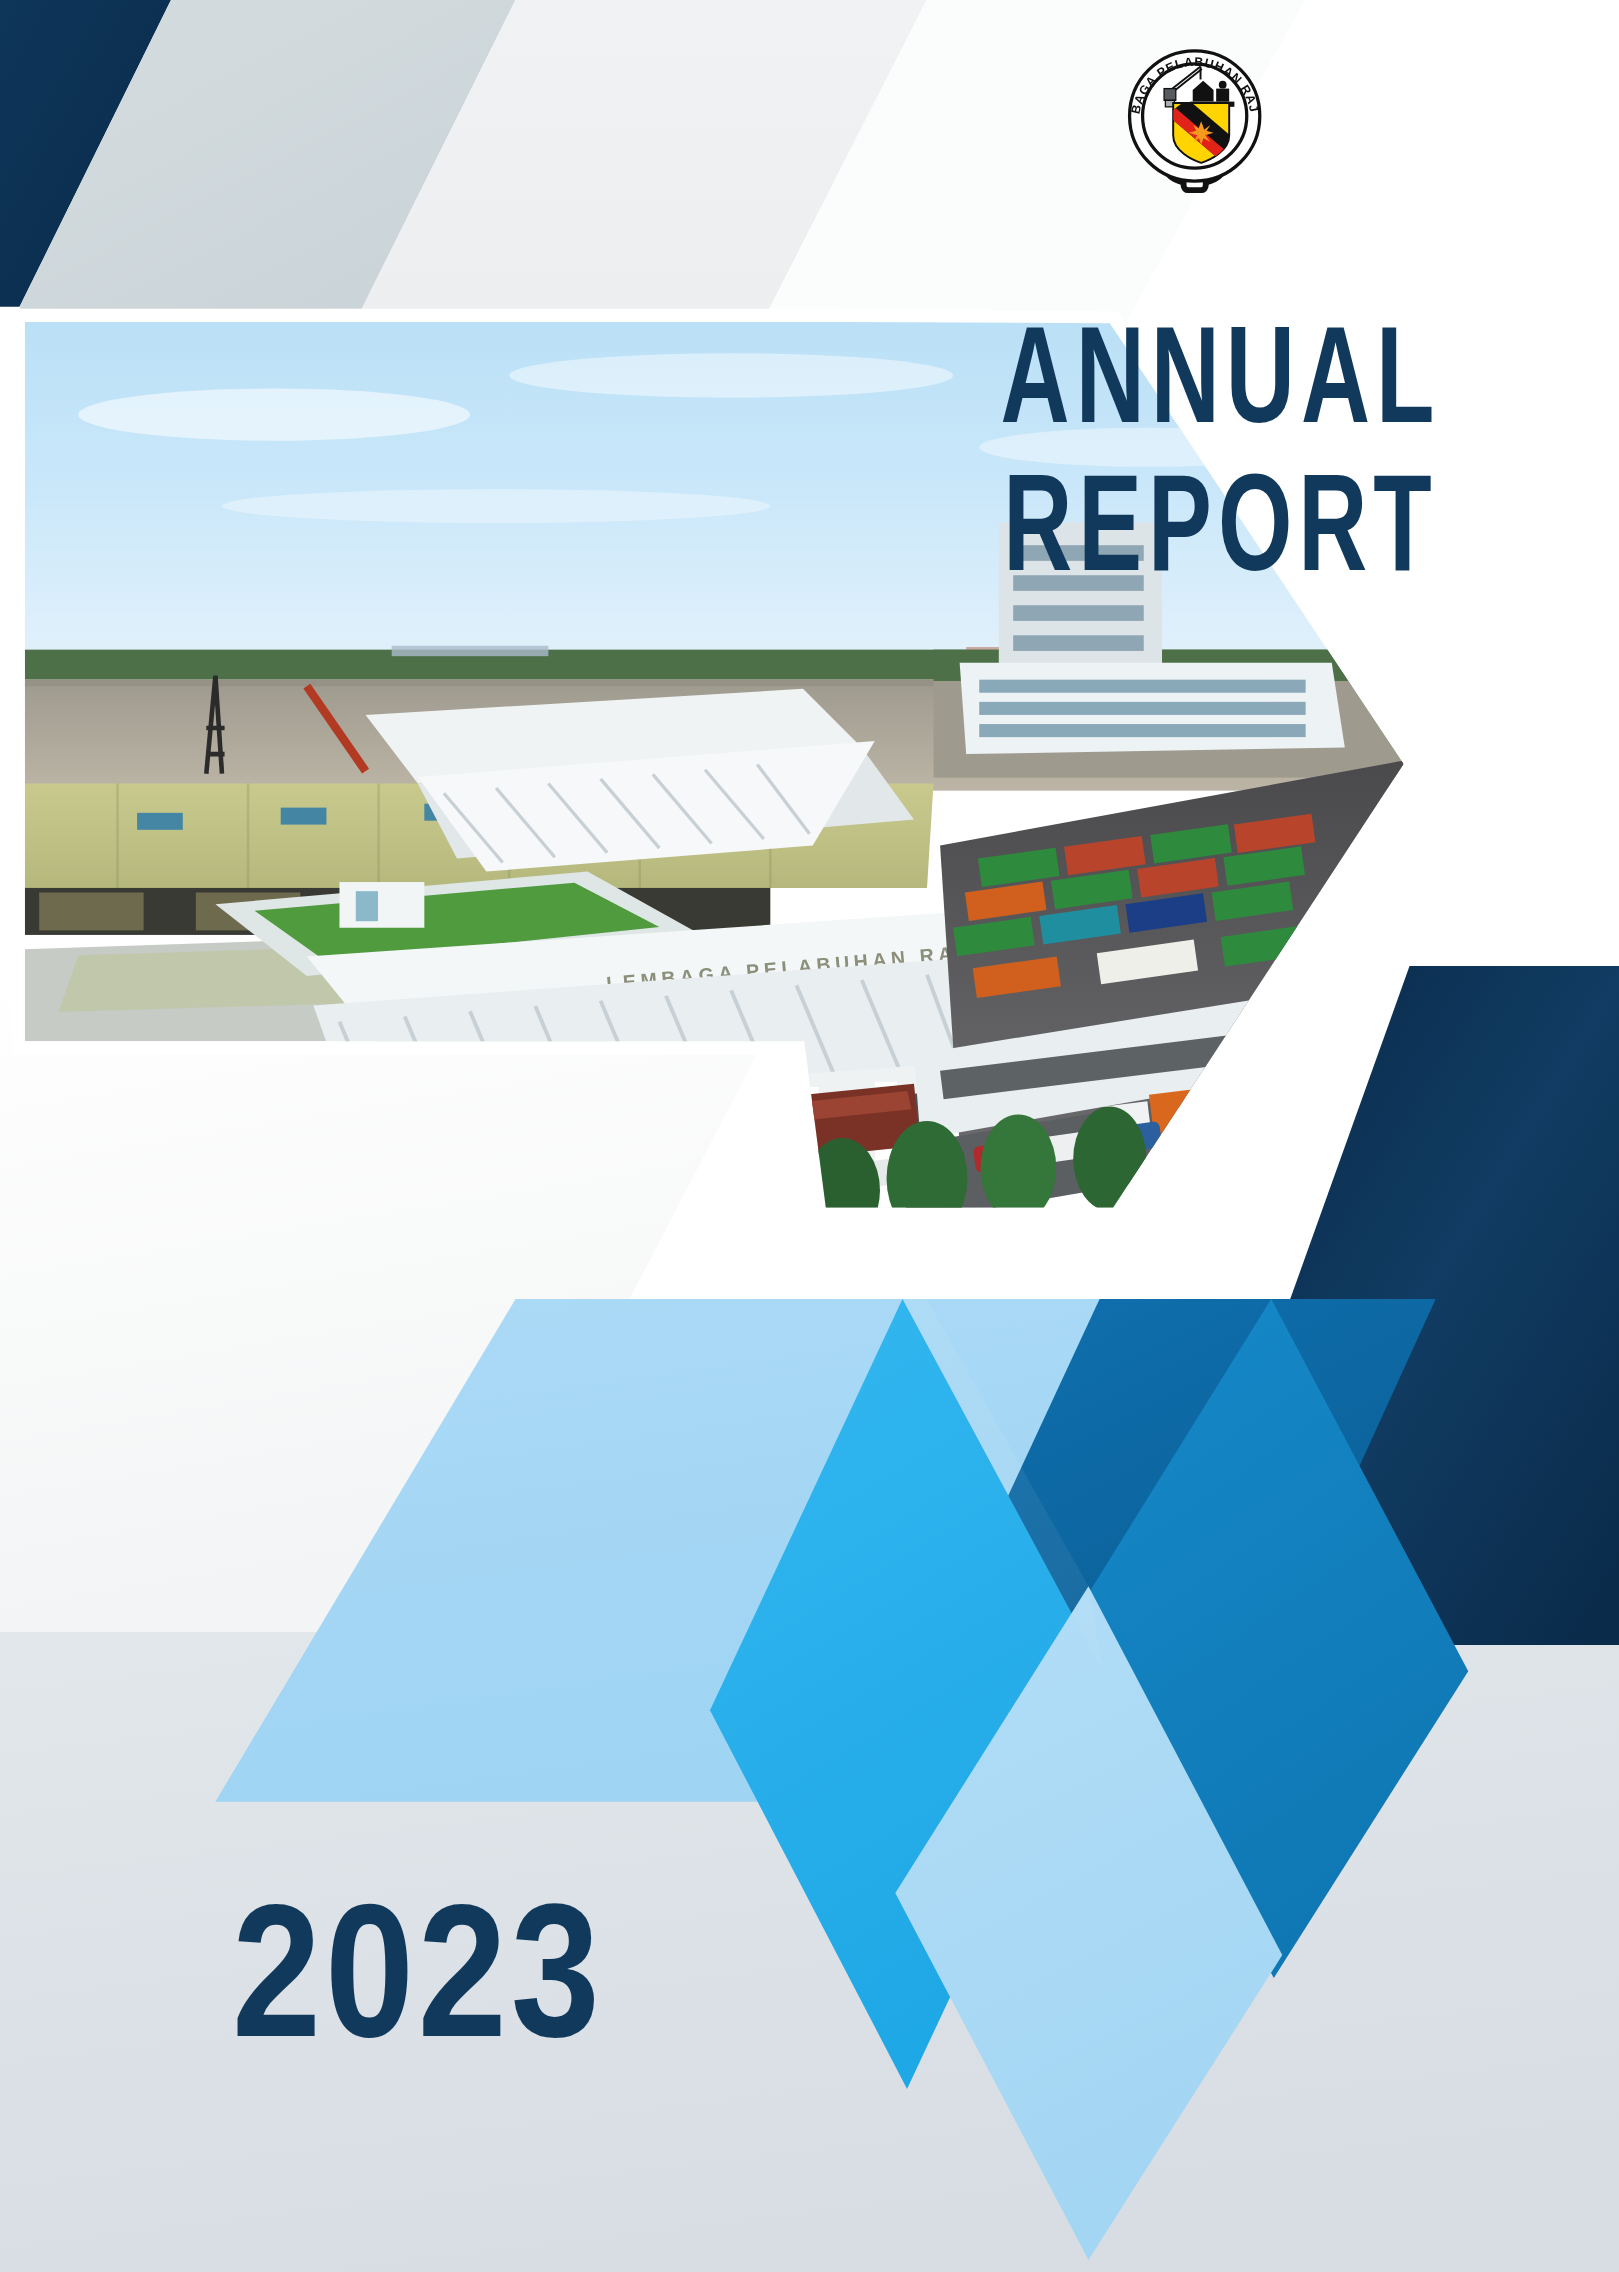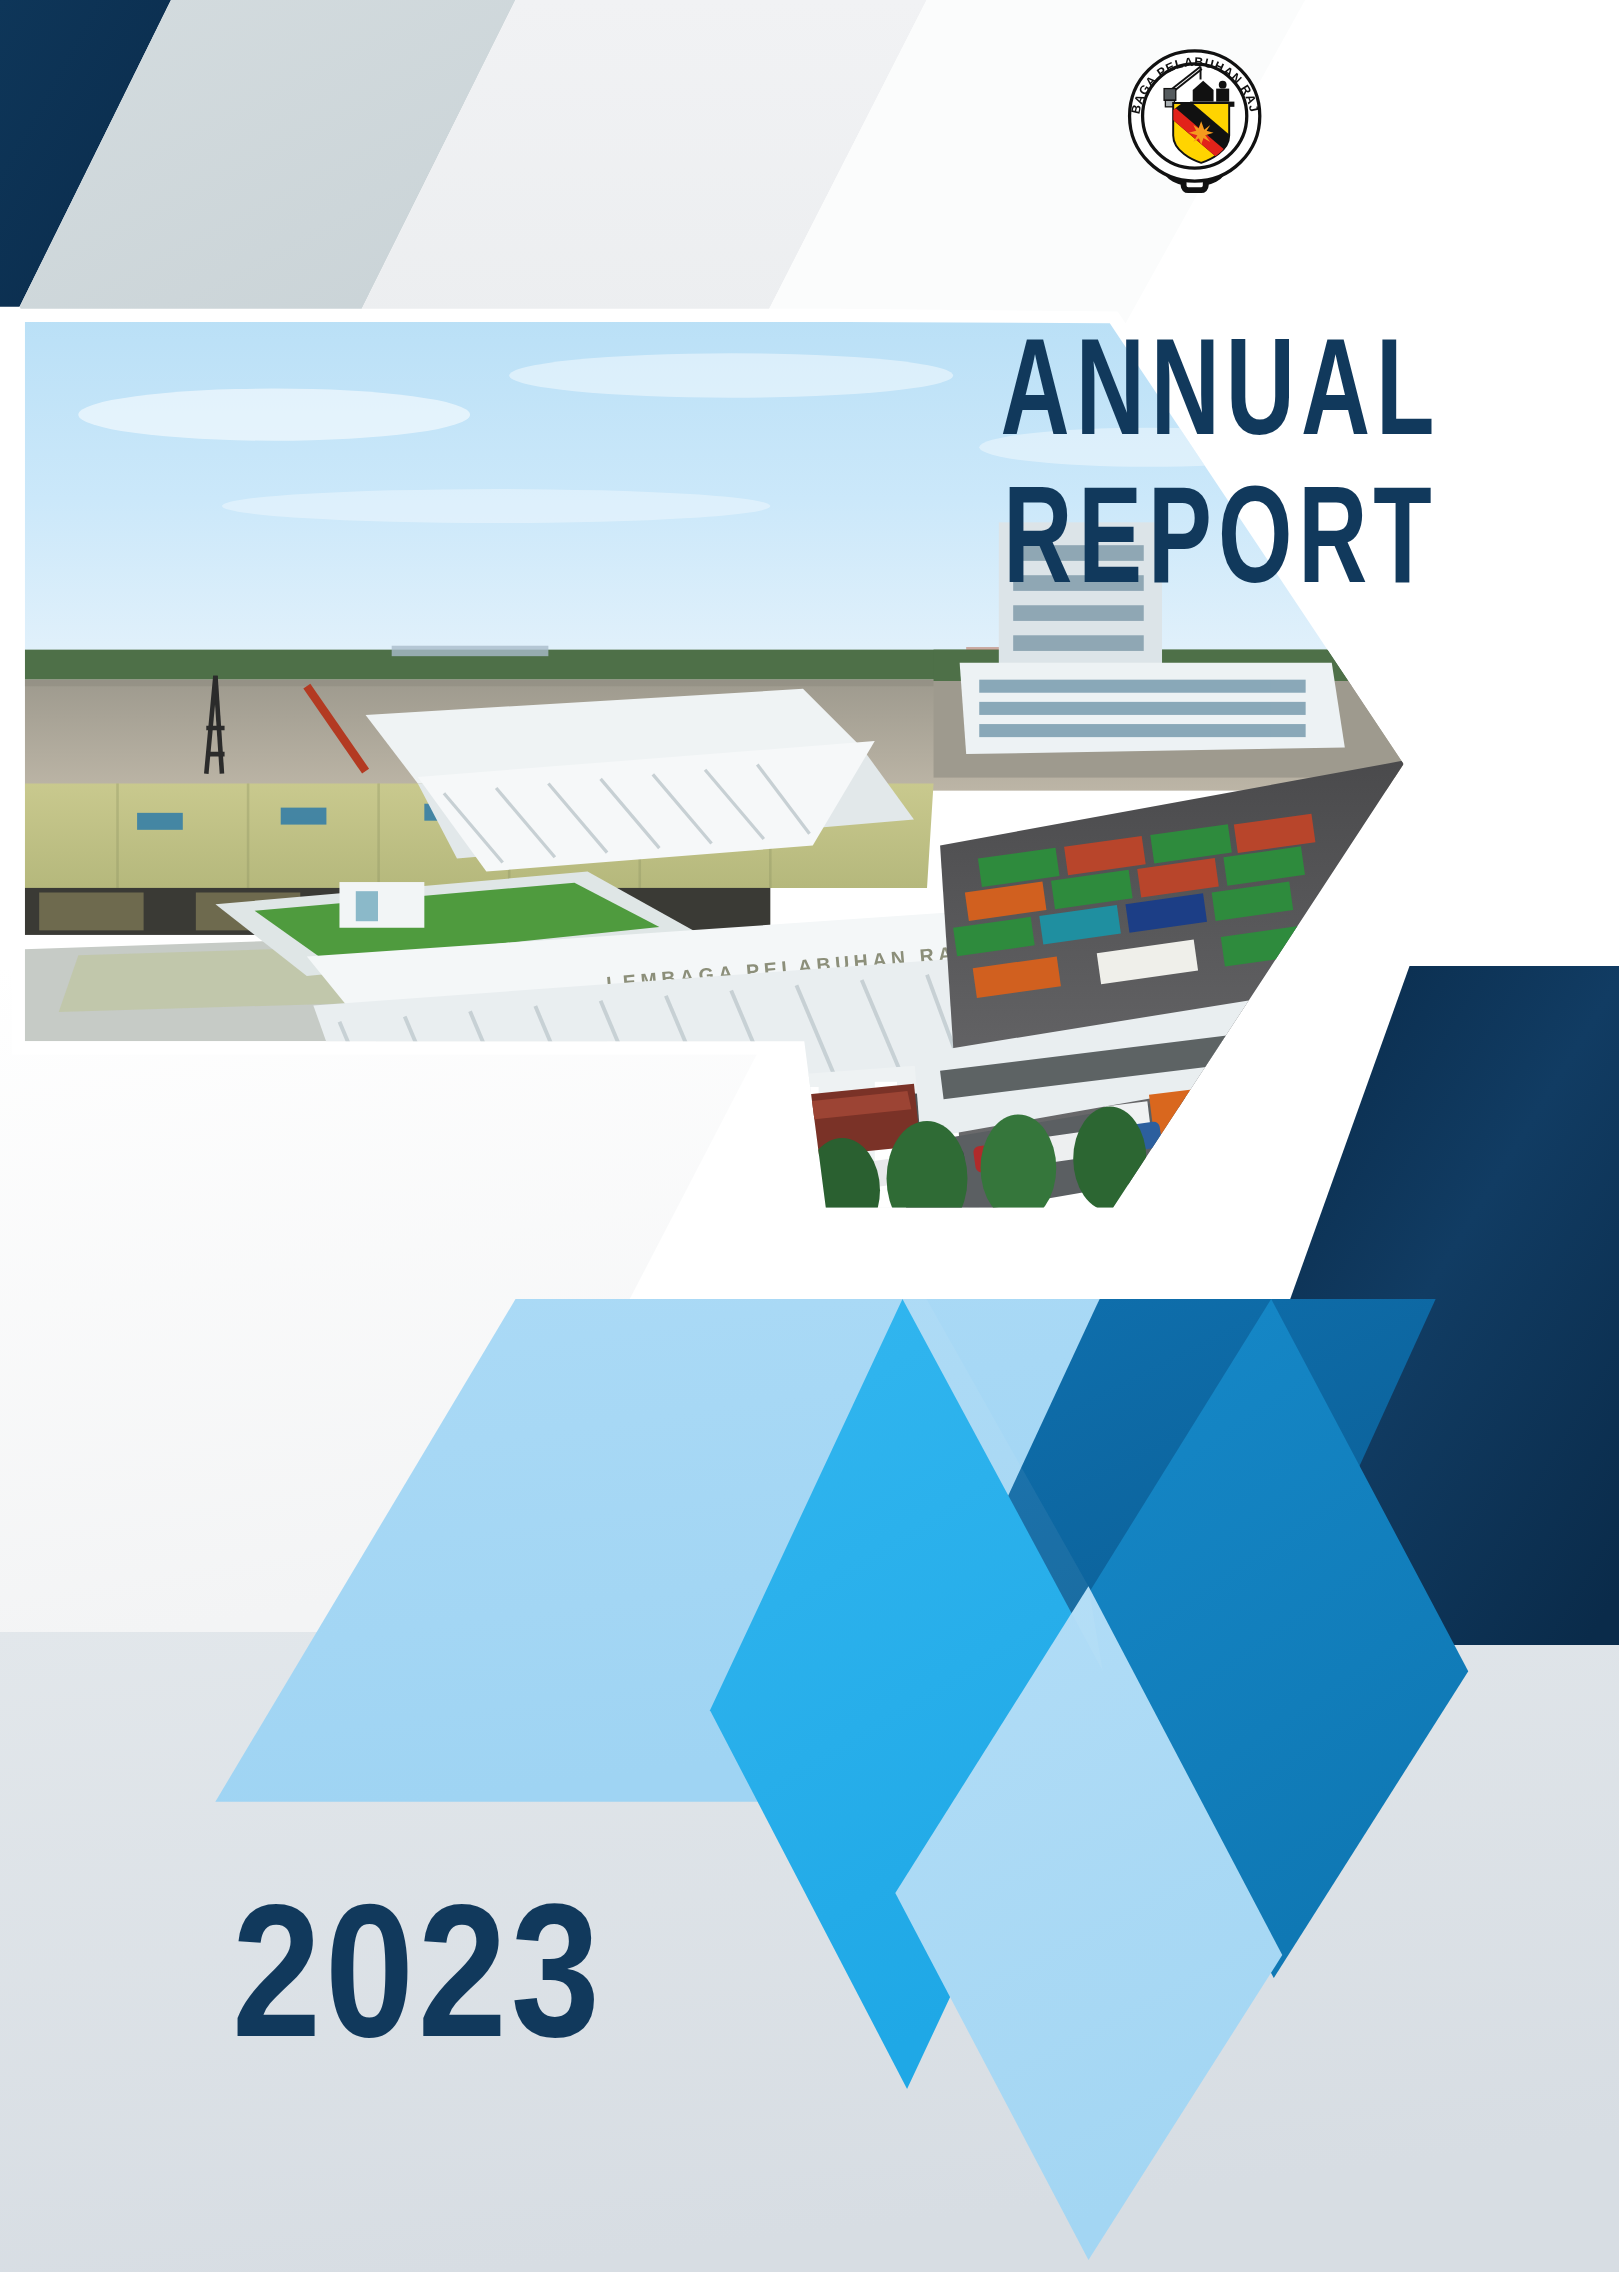--- a/index.html
+++ b/index.html
@@ -24,21 +24,21 @@
     top:39px;
     width:140px;
     height:163px;
   }
   #logo svg{display:block;width:100%;height:100%;}
 
   
   #title-block{
     position:absolute;
     left:953px;
-    top:320px;
+    top:308px;
     width:535px;
     text-align:center;
     color:#11395c;
   }
   .title-line{
     font-family:"Liberation Sans", sans-serif;
     font-weight:bold;
     font-size:104px;
     line-height:0.98;
     letter-spacing:6.5px;

